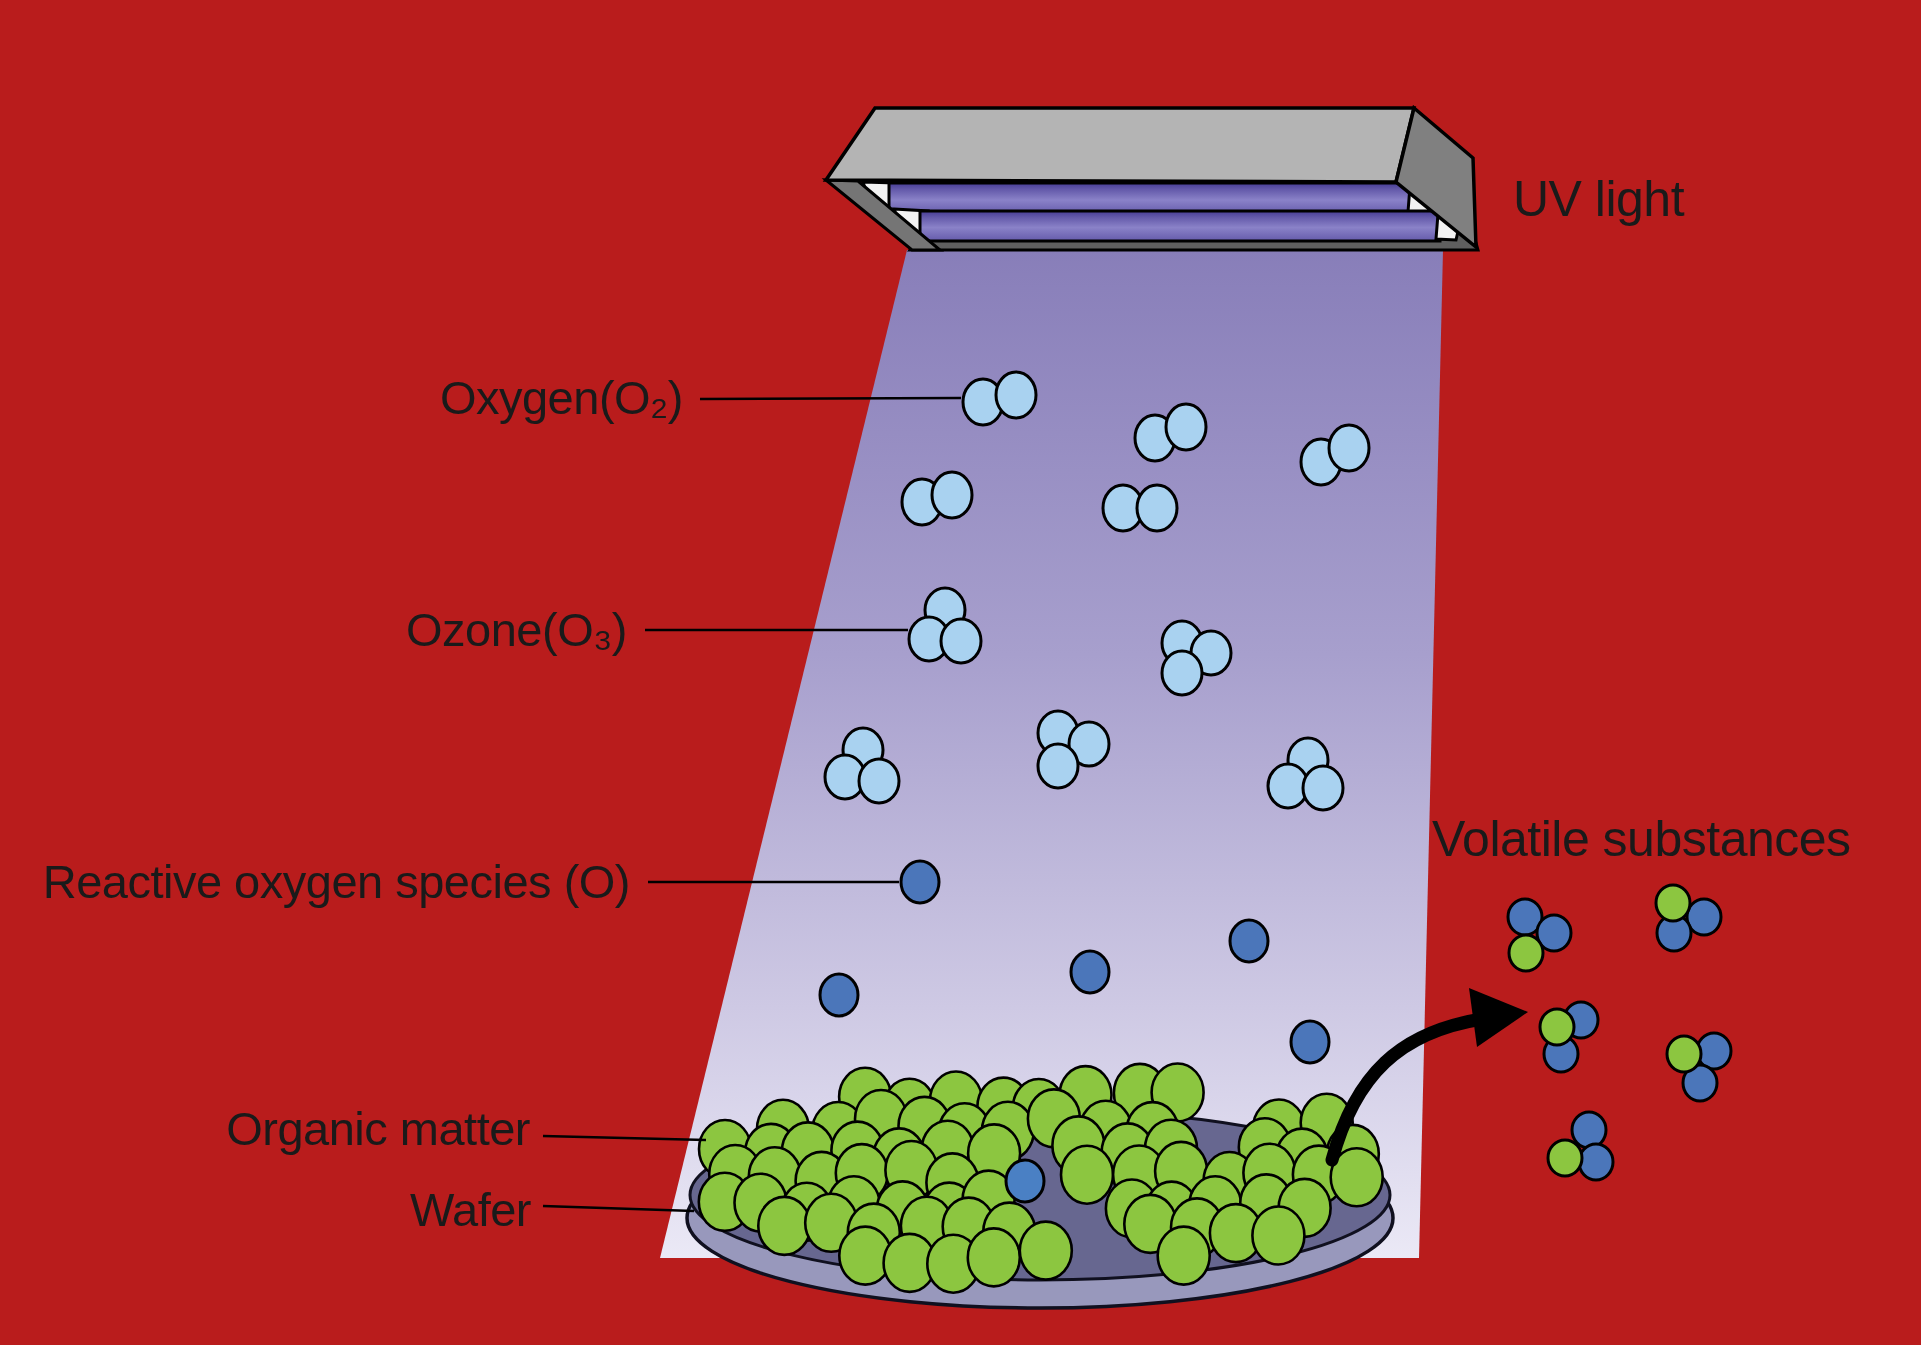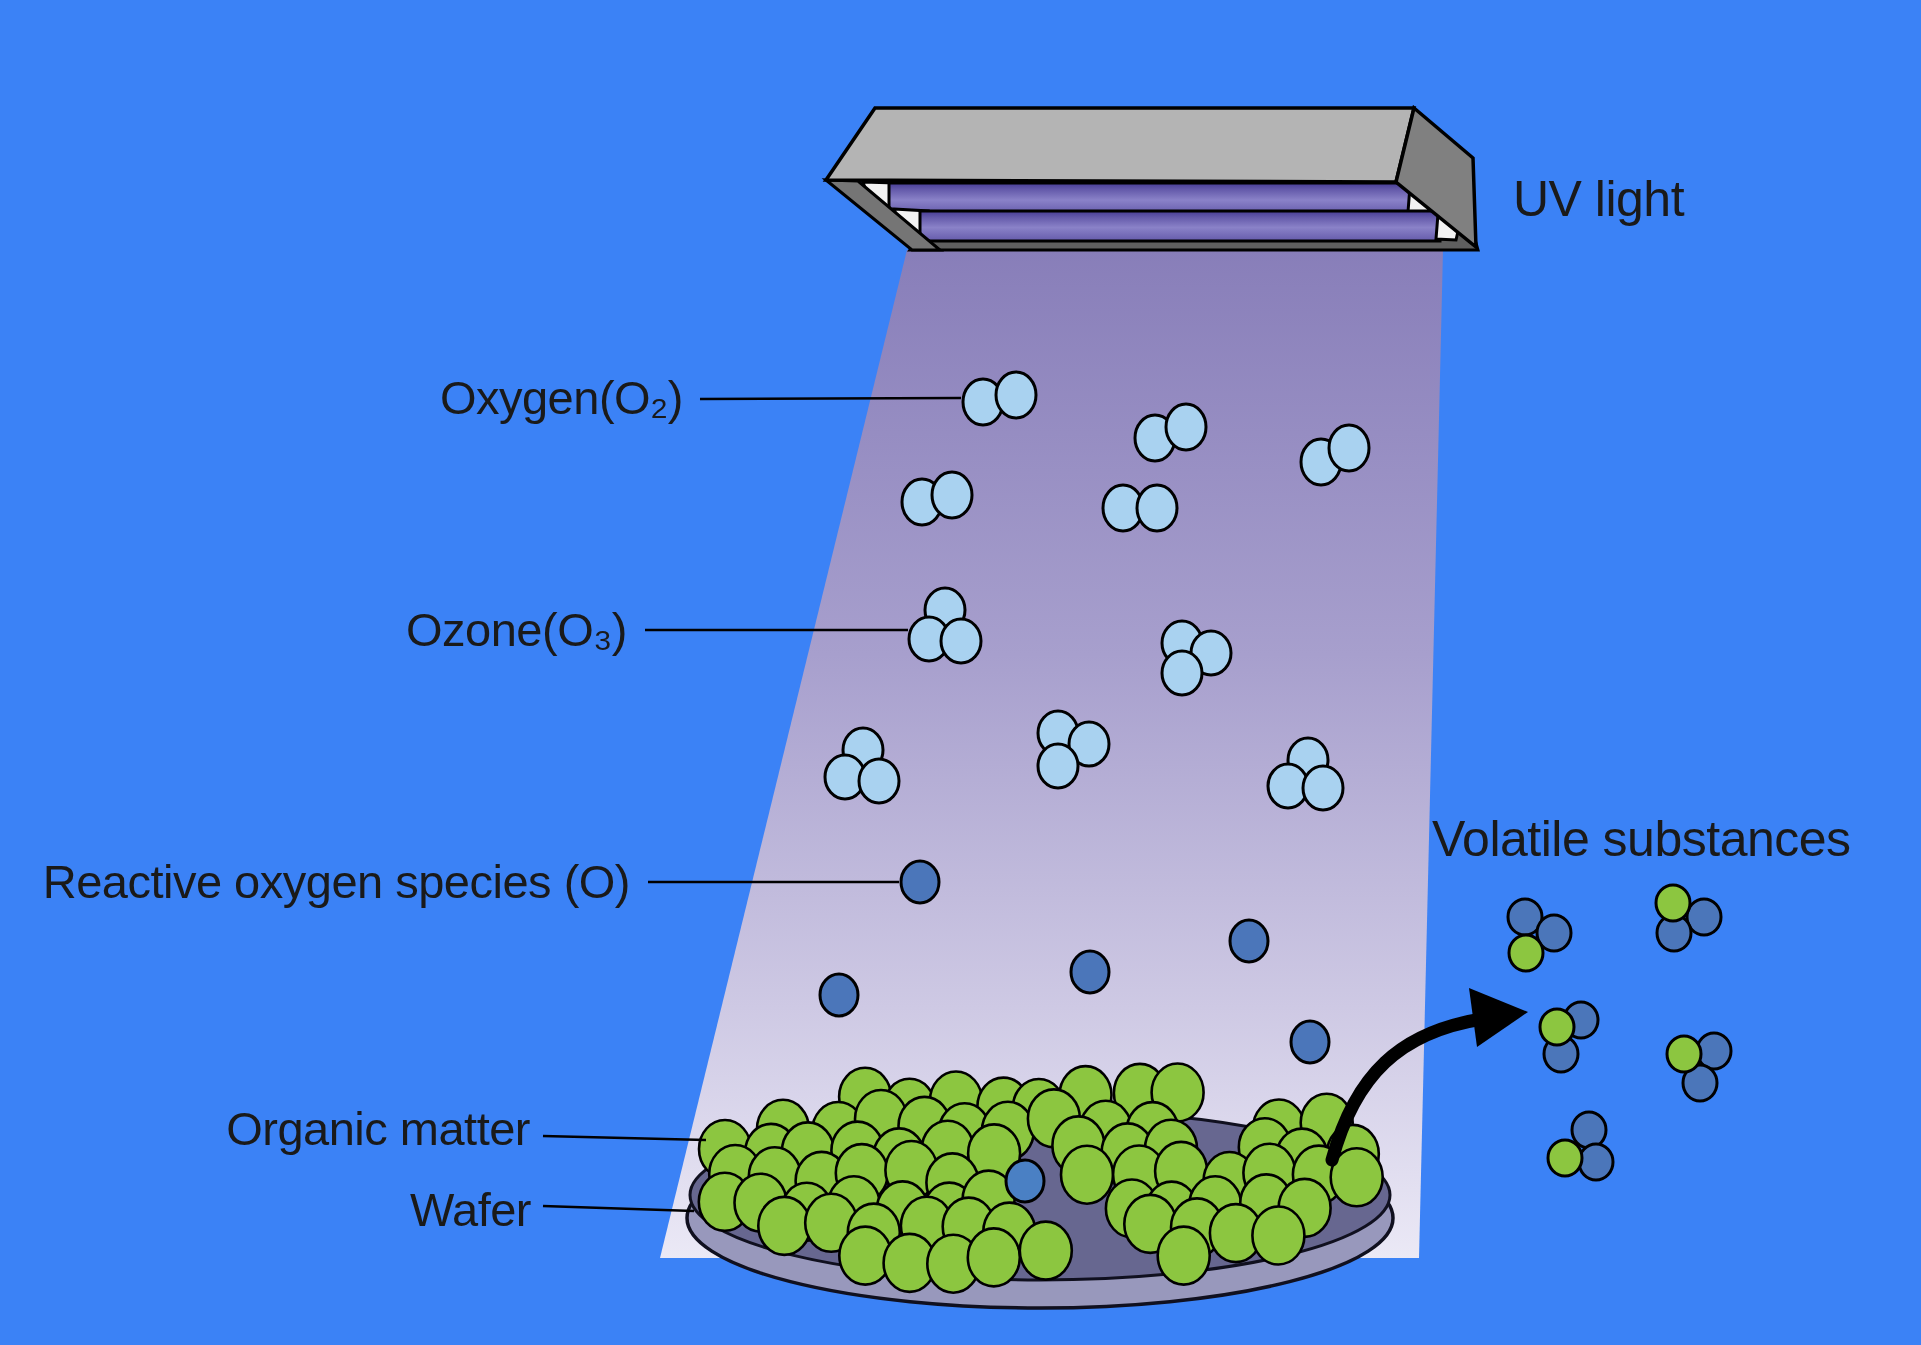--- a/index.html
+++ b/index.html
@@ -1,16 +1,16 @@
 <!DOCTYPE html>
 <html><head>
 <meta charset="utf-8">
 <style>
   html,body{margin:0;padding:0;background:#ffffff;}
-  .stage{position:relative;width:1921px;height:1345px;background:#3b82f6;overflow:hidden;
+  .stage{position:relative;width:1921px;height:1345px;background:#b91c1c;overflow:hidden;
          font-family:"Liberation Sans","DejaVu Sans",sans-serif;}
   svg{position:absolute;left:0;top:0;}
   text.lbl{font-family:"Liberation Sans","DejaVu Sans",sans-serif;
            font-size:47px;fill:#1a1a1a;letter-spacing:-0.5px;}
   text.lbl-big{font-family:"Liberation Sans","DejaVu Sans",sans-serif;
            font-size:50px;fill:#1a1a1a;letter-spacing:-0.5px;}
   .leader{stroke:#000;stroke-width:2.6;}
 </style>
 </head>
 <body>

